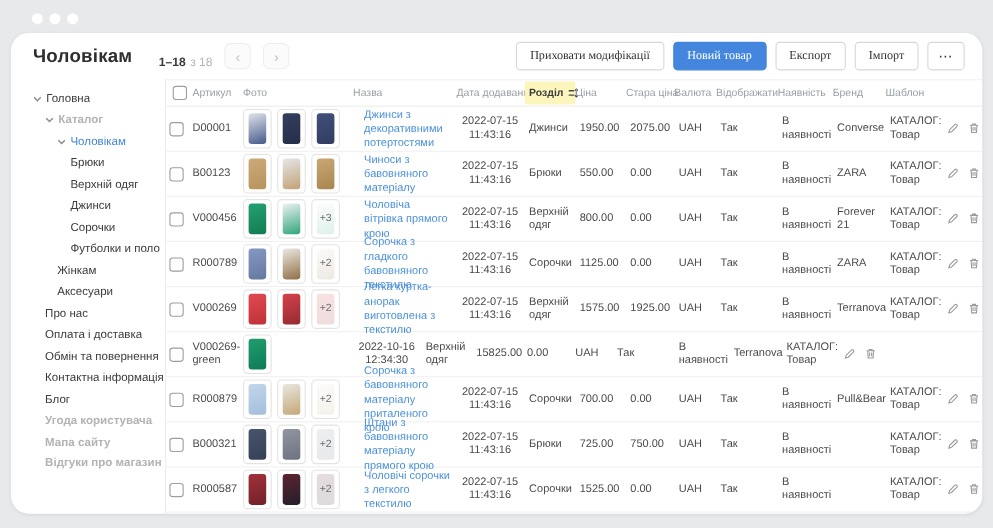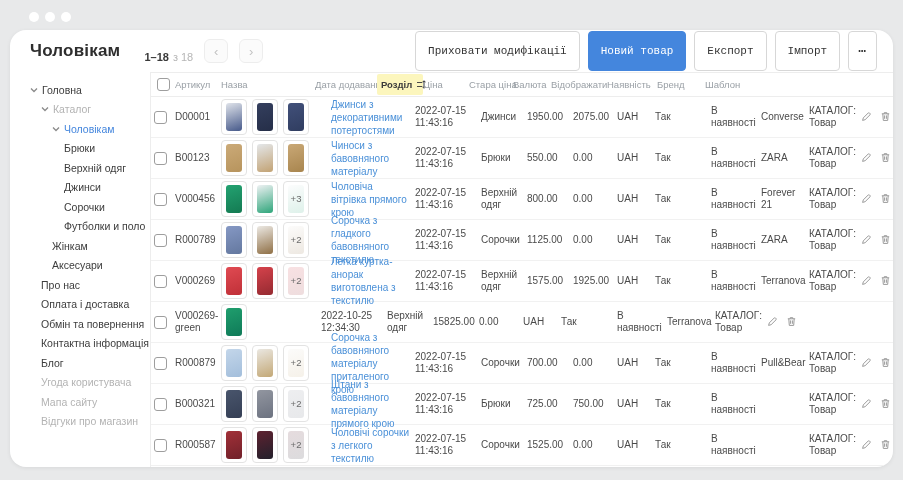--- a/index.html
+++ b/index.html
@@ -12,32 +12,32 @@
           border-radius:16px; box-shadow:0 1px 4px rgba(0,0,0,.07); overflow:hidden; }
   
   .topbar { display:flex; align-items:center; height:42px; padding:0 16px 0 20px; }
   .title { font-size:17px; font-weight:700; color:#2e2e2e; margin-right:24px; letter-spacing:.2px; }
   .pg { display:flex; align-items:flex-end; font-size:11px; color:#b6b6b6; gap:4px; }
   .pg b { color:#3a3a3a; font-weight:700; }
   .pgbtn { width:24px; height:24px; margin-left:7px; border:1px solid #ededed; border-radius:6px;
            background:#fbfbfb; color:#c3c3c3; font-size:13px; line-height:1;
            display:flex; align-items:center; justify-content:center; cursor:pointer; }
   .toolbar { margin-left:auto; display:flex; gap:8px; }
-  .tbtn { height:40px; padding:0 12px; border:1px solid #d7d7d7; border-radius:4px; background:#fff;
+  .tbtn { height:26px; padding:0 12px; border:1px solid #d7d7d7; border-radius:4px; background:#fff;
           font-size:11px; color:#333; display:flex; align-items:center; white-space:nowrap; cursor:pointer;
-          font-family:Liberation Mono, monospace; }
+          font-family:Liberation Serif, serif; }
   .tbtn.primary { background:var(--accent,#4486dd); border-color:var(--accent,#4486dd); color:#fff; }
   .tbtn.more { padding:0 9px; font-size:13px; letter-spacing:1px; }
   
   .content { display:flex; height:395px; }
   .sidebar { width:140px; padding:8px 4px 13px 20px; font-size:10.5px; color:#3c3c3c; flex:none; }
   .side-item { height:19.5px; display:flex; align-items:center; white-space:nowrap; cursor:pointer; }
   .lvl0{ padding-left:0 } .lvl1{ padding-left:11px } .lvl2{ padding-left:22px } .lvl3{ padding-left:34px }
   .side-item.active { color:var(--accent,#4486dd); }
-  .side-item.muted { color:#b3b3b3; }
+  .side-item.muted { color:#b3b3b3;font-weight:bold; }
   .chev { margin-right:4px; display:flex; align-items:center; }
   
   .tablewrap { flex:1; border-left:1px solid #ededed; overflow:hidden; }
   .thead { display:flex; align-items:center; height:25px; border-top:1px solid #ededed;
            border-bottom:1px solid #ededed; font-size:9.5px; color:#9aa0a6; }
   .hcell { display:flex; align-items:center; height:100%; padding-right:5px; white-space:nowrap; cursor:pointer; }
   .thead .sorted { background:var(--sort-highlight,#fcf6bd); height:21px; border-radius:2px;
                    color:#3a3a3a; font-weight:700; padding-left:4px; margin-left:-4px; }
   .sorticon { margin-left:4px; display:flex; align-items:center; }
   .c-cb{ width:24px; justify-content:center; padding-right:0; flex:none; }
@@ -52,21 +52,21 @@
   .tcell { padding-right:5px; line-height:1.25; }
   .tcell.num { white-space:nowrap; }
   .photocell { display:flex; align-items:center; gap:5px; }
   .thumb { width:26px; height:36px; border:1px solid #e3e3e3; border-radius:4px; background:#fff;
            position:relative; overflow:hidden; flex:none; cursor:pointer; }
   .garment { position:absolute; left:4px; right:4px; top:3px; bottom:3px; border-radius:3px; }
   .thumb.morebadge { display:flex; align-items:center; justify-content:center; }
   .ghost { opacity:.16; }
   .morelabel { position:relative; font-size:9.5px; color:#6b6b6b; }
   .namelink { color:var(--link,#4a90d8); text-decoration:none; cursor:pointer; display:block; line-height:1.3;margin-left:10px; }
-  .dateline { display:block; }
+  .dateline { display:block;text-align:center; }
   .actions { display:flex; align-items:center; gap:8px; }
   .iconbtn { display:flex; align-items:center; cursor:pointer; background:none; border:none; padding:0; }
 </style>
 </head>
 <body>
 
 <div class="stage">
   <div class="dots">
     <span class="dot"></span>
     <span class="dot"></span>
@@ -164,20 +164,23 @@
           </div>
         </div>
       <div class="tablewrap">
         <div class="thead">
             <div class="hcell c-cb">
               <span class="checkbox"></span>
             </div>
             <div class="hcell c-article">
               <span class="hlabel">Артикул</span>
             </div>
+            <div class="hcell c-photo">
+              <span class="hlabel">Фото</span>
+            </div>
             <div class="hcell c-name">
               <span class="hlabel">Назва</span>
             </div>
             <div class="hcell c-date">
               <span class="hlabel">Дата додавання</span>
             </div>
             <div class="hcell c-section sorted">
               <span class="hlabel">Розділ</span>
               <span class="sorticon">
                 <svg width="10" height="9" viewBox="0 0 10 9">
@@ -438,21 +441,21 @@
               <div class="tcell c-cb hcell">
                 <span class="checkbox"></span>
               </div>
               <div class="tcell c-article">V000269-green</div>
               <div class="tcell c-photo photocell">
                 <span class="thumb">
                   <span class="garment" style="background: linear-gradient(160deg, rgb(31, 158, 109), rgb(15, 122, 88));"></span>
                 </span>
               </div>
               <div class="tcell c-date">
-                <span class="dateline">2022-10-25</span>
+                <span class="dateline">2022-10-16</span>
                 <span class="dateline">12:34:30</span>
               </div>
               <div class="tcell c-section">Верхній одяг</div>
               <div class="tcell c-price num">15825.00</div>
               <div class="tcell c-old_price num">0.00</div>
               <div class="tcell c-currency num">UAH</div>
               <div class="tcell c-display">Так</div>
               <div class="tcell c-availability">В наявності</div>
               <div class="tcell c-brand">Terranova</div>
               <div class="tcell c-template">КАТАЛОГ: Товар</div>

